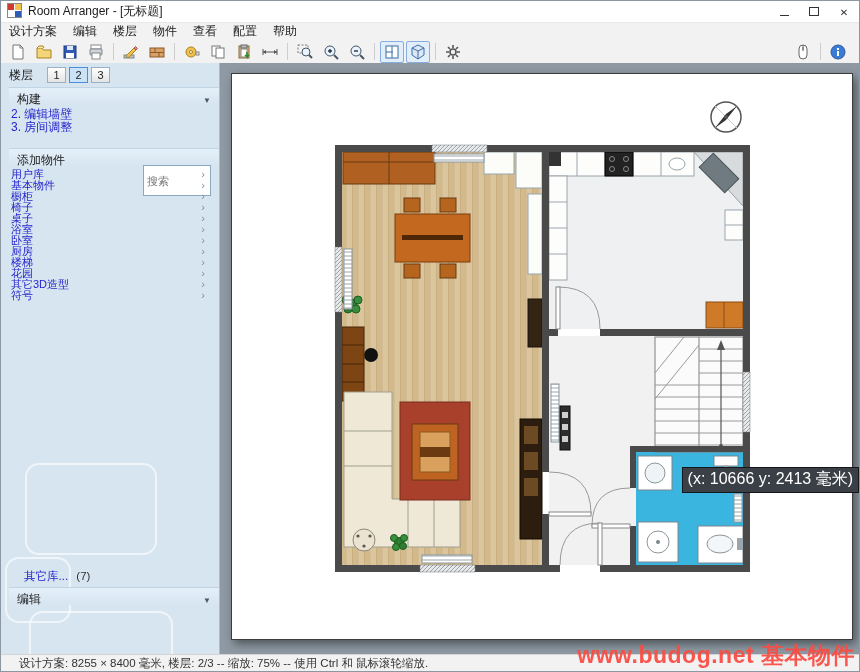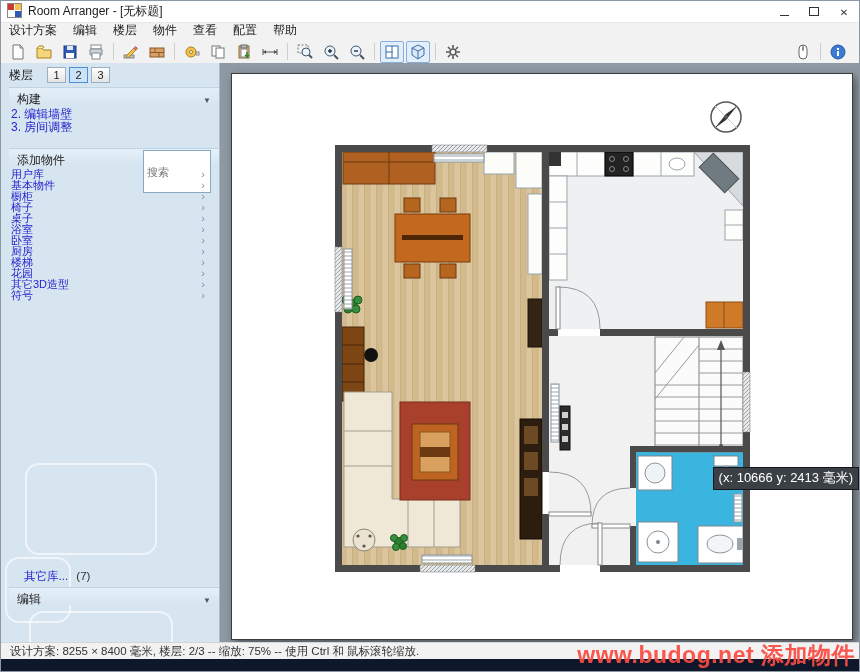--- a/index.html
+++ b/index.html
@@ -1,29 +1,29 @@
 <!DOCTYPE html>
 <html><head>
 <meta charset="utf-8">
 <style>
   html,body{margin:0;padding:0;background:#2b2f33;}
-  .app{position:relative;width:860px;height:672px;background:#0f172a;overflow:hidden;
+  .app{position:relative;width:860px;height:672px;background:#4c1d95;overflow:hidden;
        font-family:"Liberation Sans",sans-serif;border:1px solid #8b98a4;box-sizing:border-box;}
 
   
   .titlebar{height:21px;display:flex;align-items:center;padding-left:6px;background:#fff;font-size:12px;color:#1c1c1c;}
   .title{margin-left:6px;}
   .win-controls{margin-left:auto;display:flex;height:100%;}
   .win-btn{width:30px;display:flex;align-items:center;justify-content:center;color:#333;}
   .minimize-glyph{width:9px;border-bottom:1px solid #333;height:1px;display:inline-block;margin-top:6px;}
   .maximize-glyph{width:8px;height:7px;border:1px solid #333;display:inline-block;}
   .close-glyph::before{content:"✕";font-size:10px;}
 
   
-  .menubar{height:16px;background:#f2f2f2;display:flex;align-items:flex-end;font-size:12px;color:#1c1c1c;border-top:1px solid #e8e8e8;}
+  .menubar{height:16px;background:#f2f2f2;display:flex;align-items:center;font-size:12px;color:#1c1c1c;border-top:1px solid #e8e8e8;}
   .menu-item{padding:0 8px;}
 
   
   .toolbar{height:25px;background:#f2f2f2;border-bottom:1px solid #d7d7d7;display:flex;align-items:center;padding:0 4px;}
   .tb{width:24px;height:22px;border:1px solid transparent;background:transparent;display:flex;align-items:center;justify-content:center;padding:0;margin:0 1px;}
   .tb svg{display:block;}
   .tb.pressed{background:#e3eefb;border:1px solid #86aede;border-radius:2px;}
   .sep{width:1px;height:17px;background:#cdcdcd;margin:0 4px;}
   .tb-right{margin-left:auto;display:flex;align-items:center;margin-right:4px;}
 
@@ -34,46 +34,46 @@
   .floor-btn{width:19px;height:16px;margin-left:3px;font-size:11px;background:linear-gradient(#ffffff,#e4e4e4);
              border:1px solid #9ab0c2;display:flex;align-items:center;justify-content:center;color:#222;padding:0;}
   .floor-btn:first-of-type{margin-left:14px;}
   .floor-btn.active{background:#cbe3f7;border-color:#4a90d9;}
   .section-header{position:relative;height:18px;box-sizing:border-box;padding:3px 8px 0;border-top:1px solid #c0d4e4;color:#1c1c1c;
                   background:linear-gradient(#e4f0f9,#d7e5f1);margin-left:8px;}
   .tri{position:absolute;right:8px;top:4px;}
   .tri::before{content:"▼";font-size:8px;color:#4a5a68;}
   .steps{height:43px;padding-top:3px;box-sizing:border-box;}
   .step{color:#2323cb;padding:0 10px;font-size:12px;line-height:13px;}
-  .add-header .search-input{position:absolute;right:8px;top:1px;width:60px;height:13px;font-size:11px;
-                            border:1px solid #8aa8c0;padding:14px 3px;font-family:"Liberation Sans",sans-serif;}
+  .add-header .search-input{position:absolute;right:8px;top:16px;width:60px;height:13px;font-size:11px;
+                            border:1px solid #8aa8c0;padding:8px 3px;font-family:"Liberation Sans",sans-serif;}
   .cats{padding-top:3px;}
   .cat-row{position:relative;height:11px;line-height:11px;font-size:11px;color:#2323cb;padding:0 10px;}
   .chev{position:absolute;right:14px;top:0;}
   .chev::before{content:"›";color:#7b93a8;font-size:11px;}
   .libs-row{position:absolute;left:23px;top:506px;font-size:11.5px;}
   .libs-link{color:#2323cb;}
   .libs-count{color:#333;margin-left:5px;}
   .edit-header{position:absolute;left:0;right:0;top:524px;}
   .ghost{position:absolute;border:2px solid rgba(255,255,255,.6);border-radius:14px;}
   .ghost1{left:24px;top:400px;width:128px;height:88px;}
   .ghost2{left:4px;top:494px;width:62px;height:62px;}
   .ghost3{left:28px;top:548px;width:140px;height:60px;}
 
   
   .canvas{position:absolute;left:219px;top:62px;right:0;bottom:17px;background:#8e99a3;}
   .page{position:absolute;left:11px;top:10px;width:620px;height:565px;background:#fff;
         border:1px solid #3c3c3c;box-shadow:3px 4px 9px rgba(0,0,0,.45);}
   .page svg{display:block;}
-  .coords{position:absolute;right:0;top:404px;background:#3b4046;color:#fff;font-size:13px;
+  .coords{position:absolute;right:0;top:404px;background:#3b4046;color:#fff;font-size:16px;
           padding:1px 5px 2px;border:1px solid #14181c;white-space:nowrap;z-index:30;}
 
   
-  .statusbar{position:absolute;left:0;right:0;bottom:12px;height:17px;background:#f2f2f2;border-top:1px solid #d5d5d5;
-             font-size:11.5px;color:#333;line-height:16px;padding-left:9px;box-sizing:border-box;}
+  .statusbar{position:absolute;left:0;right:0;bottom:0;height:17px;background:#f2f2f2;border-top:1px solid #d5d5d5;
+             font-size:11.5px;color:#333;line-height:16px;padding-left:18px;box-sizing:border-box;}
   .watermark{position:absolute;right:4px;bottom:0;font-size:23px;font-weight:bold;color:#fb4b42;
              letter-spacing:.5px;z-index:40;opacity:.93;}
 </style>
 </head>
 <body>
 
 <div class="app">
 
   <div class="titlebar">
     <span>
@@ -526,14 +526,14 @@
         </g>
       </svg>
     </div>
     <div class="coords">(x: 10666 y: 2413 毫米)</div>
   </div>
 
   <div class="statusbar">
     <span>设计方案: 8255 × 8400 毫米, 楼层: 2/3 -- 缩放: 75% -- 使用 Ctrl 和 鼠标滚轮缩放.</span>
   </div>
 
-  <div class="watermark">www.budog.net 添加物件</div>
+  <div class="watermark">www.budog.net 基本物件</div>
 </div>
 
 </body></html>

